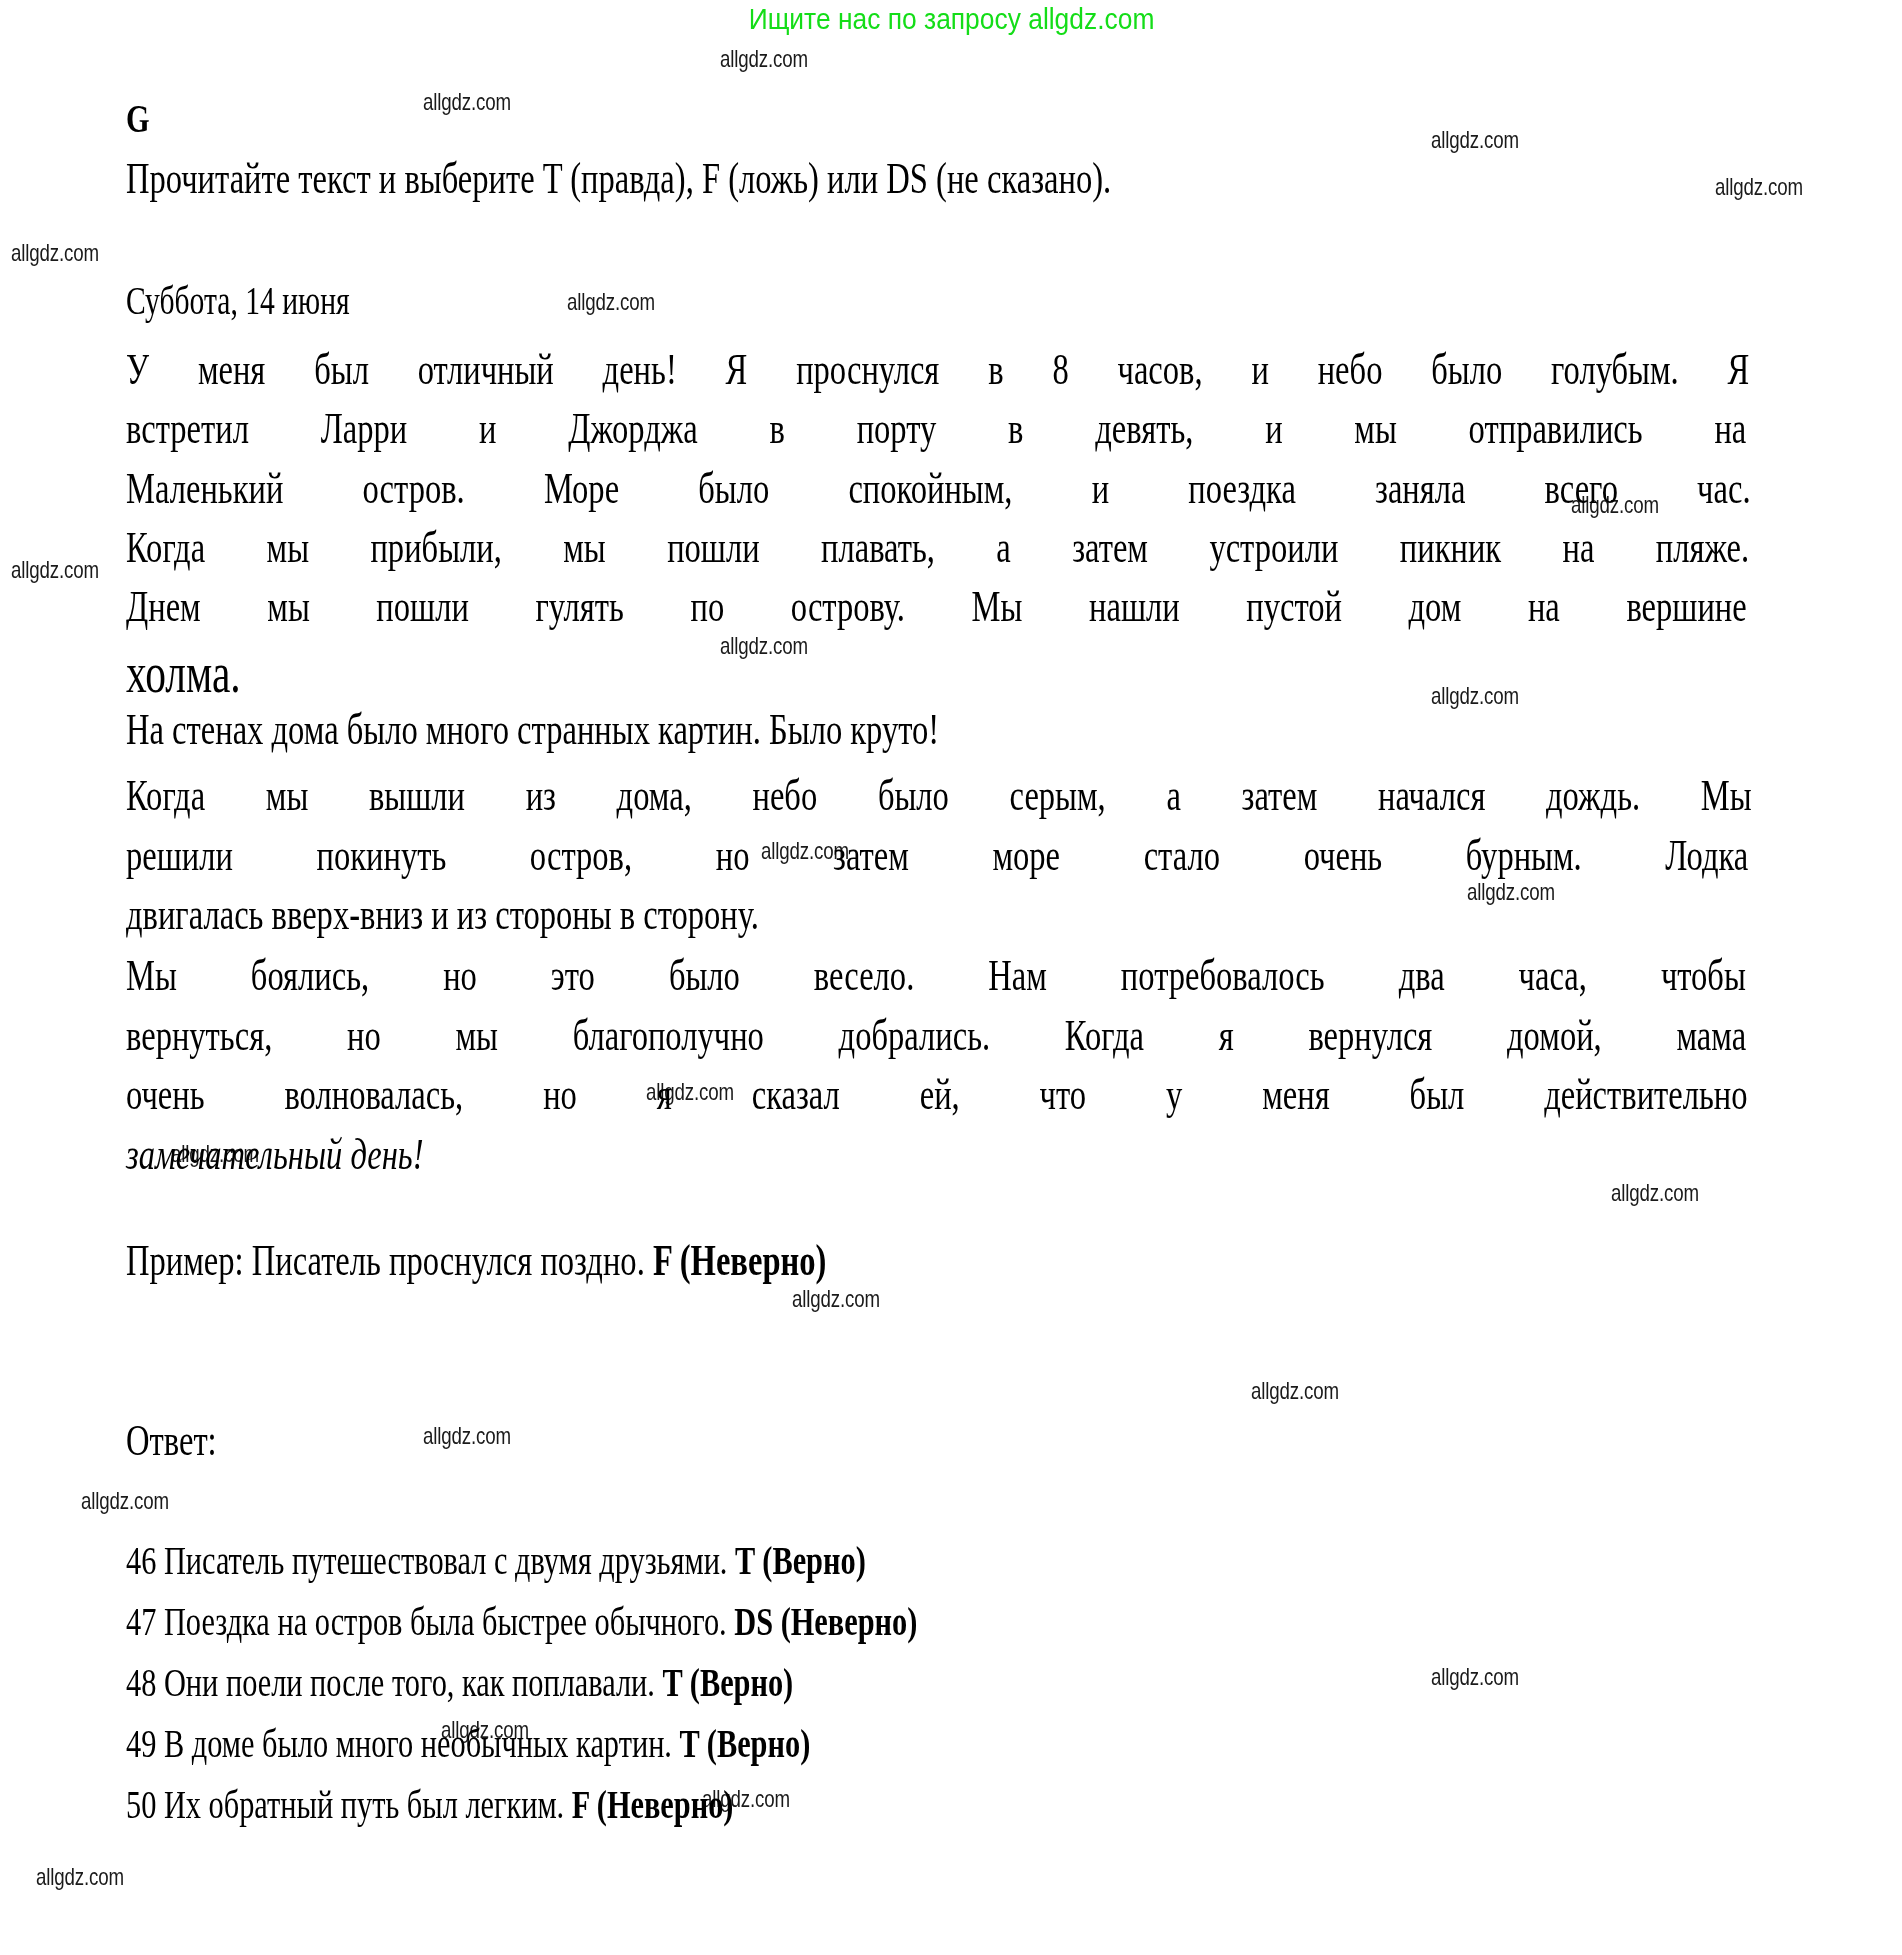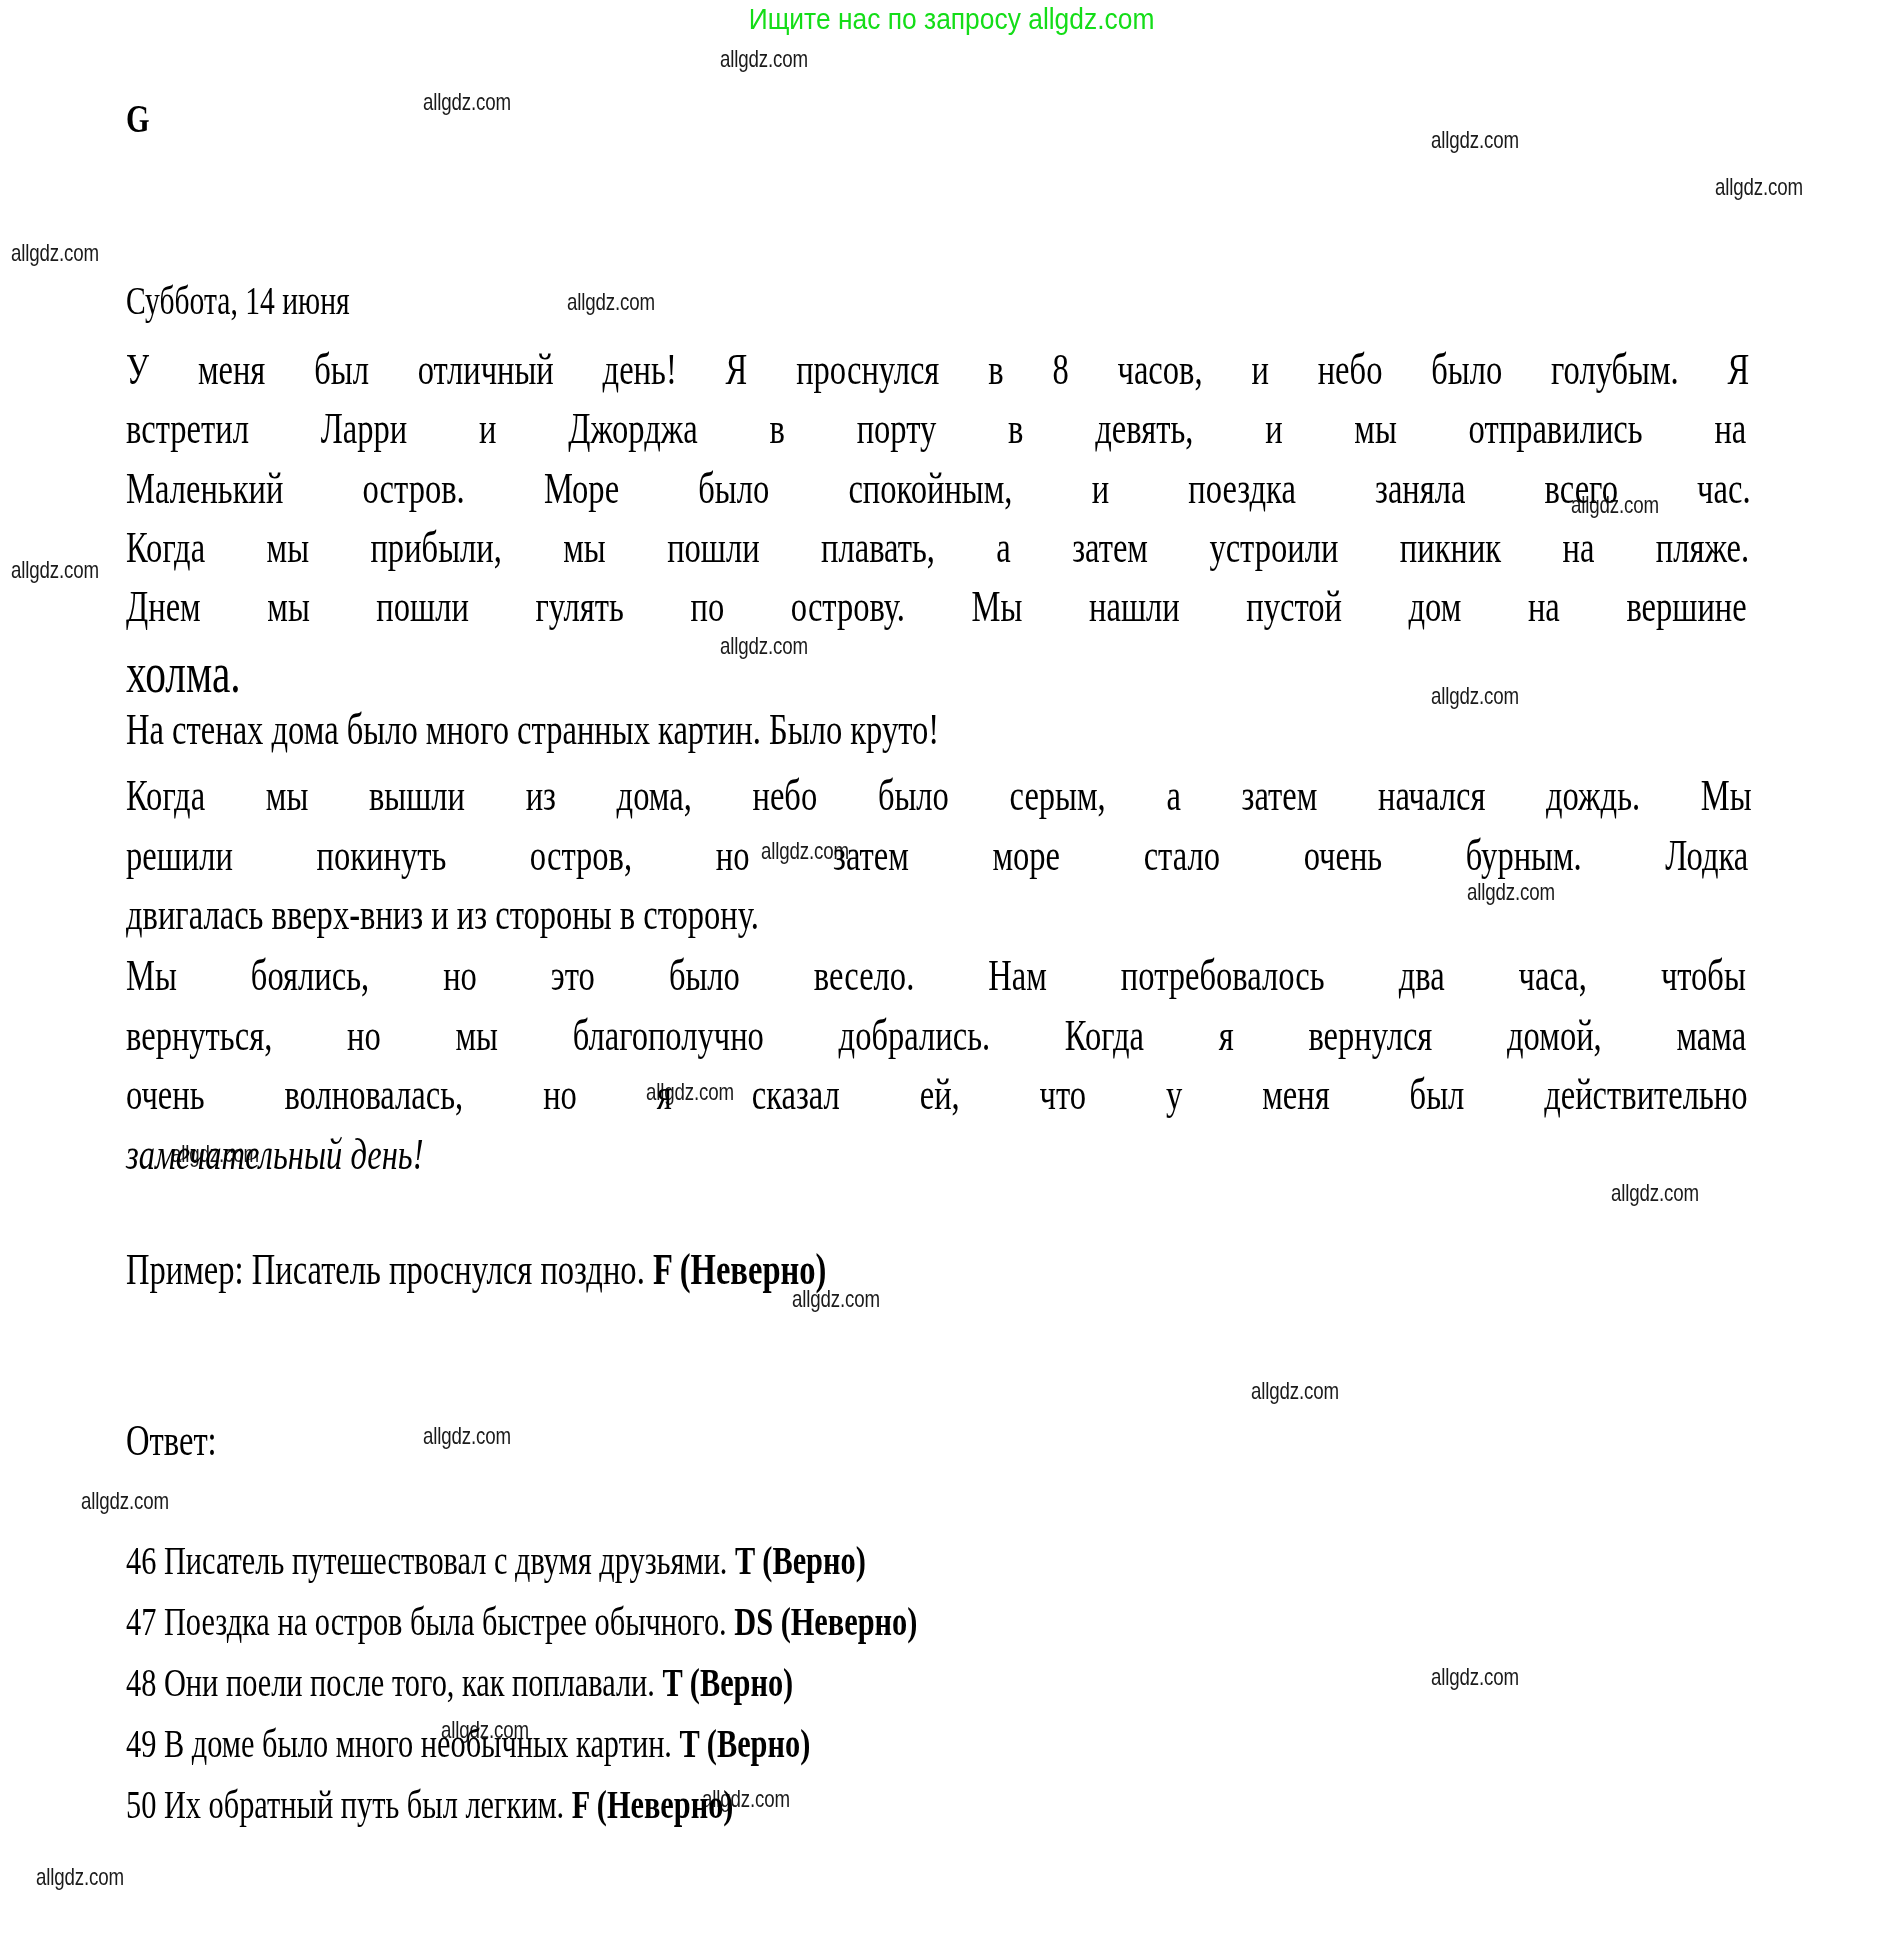--- a/index.html
+++ b/index.html
@@ -149,20 +149,23 @@
       <div class="wm" style="left: 1431px; top: 1663px;">allgdz.com</div>
       <div class="wm" style="left: 441px; top: 1716px;">allgdz.com</div>
       <div class="wm" style="left: 702px; top: 1785px;">allgdz.com</div>
       <div class="wm" style="left: 36px; top: 1863px;">allgdz.com</div>
     </div>
 
   <div class="blk section-letter">
     <span class="cond">G</span>
   </div>
 
+  <div class="blk instruction">
+    <span class="cond">Прочитайте текст и выберите T (правда), F (ложь) или DS (не сказано).</span>
+  </div>
 
   <div class="blk date-line">
     <span class="cond">Суббота, 14 июня</span>
   </div>
 
   <div id="passage">
       <div class="pline" style="top: 344px; left: 126px; font-size: 44px;">
         <span class="cond" style="word-spacing: 55px;">У меня был отличный день! Я проснулся в 8 часов, и небо было голубым. Я</span>
       </div>
       <div class="pline" style="top: 403px; left: 126px; font-size: 44px;">
@@ -199,21 +202,21 @@
         <span class="cond" style="word-spacing: 90px;">вернуться, но мы благополучно добрались. Когда я вернулся домой, мама</span>
       </div>
       <div class="pline" style="top: 1069px; left: 126px; font-size: 44px;">
         <span class="cond" style="word-spacing: 97px;">очень волновалась, но я сказал ей, что у меня был действительно</span>
       </div>
       <div class="pline" style="top: 1129px; left: 126px; font-size: 44px; font-style: italic;">
         <span class="cond">замечательный день!</span>
       </div>
     </div>
 
-  <div class="blk" id="example-line" style="left:126px; top:1235px; font-size:44px;margin-top:9px;">
+  <div class="blk" id="example-line" style="left:126px; top:1235px; font-size:44px;">
     <span class="cond">
       <span>Пример: Писатель проснулся поздно. </span><b class="bold">F (Неверно)</b>
     </span>
   </div>
 
   <div class="blk" id="answer-label" style="left:126px; top:1415px; font-size:44px;">
     <span class="cond">Ответ:</span>
   </div>
 
   <div id="answer-list">

